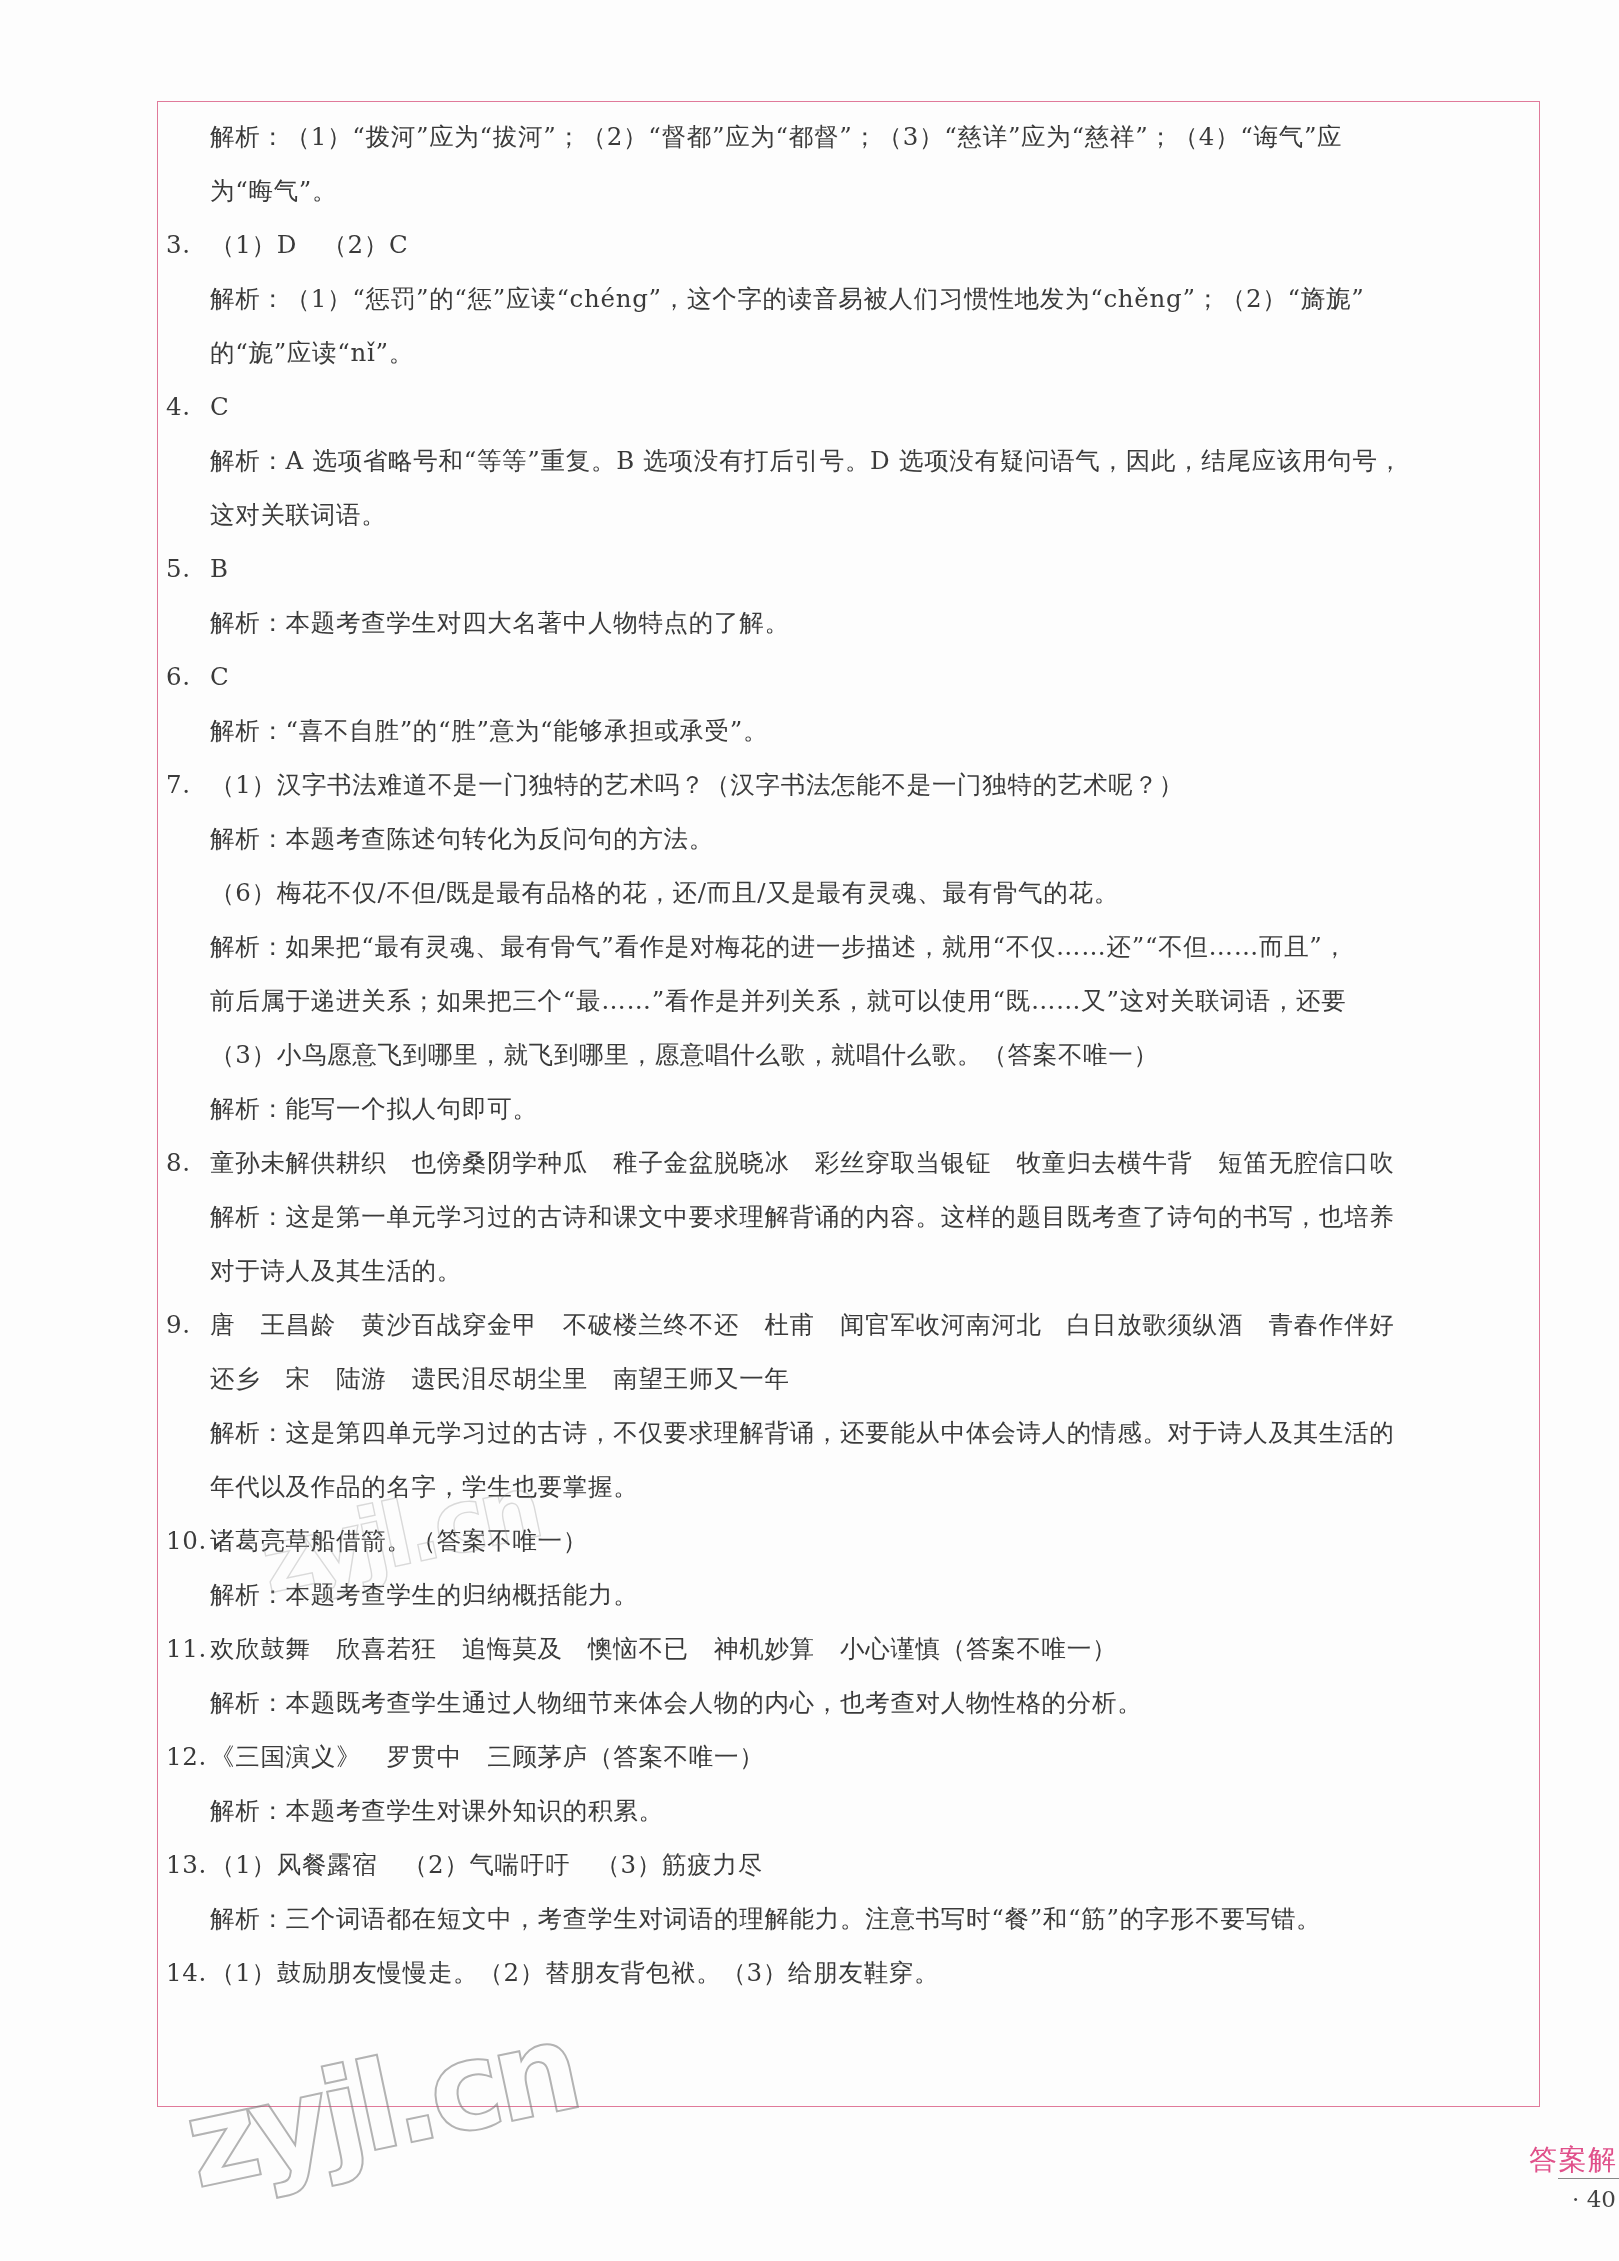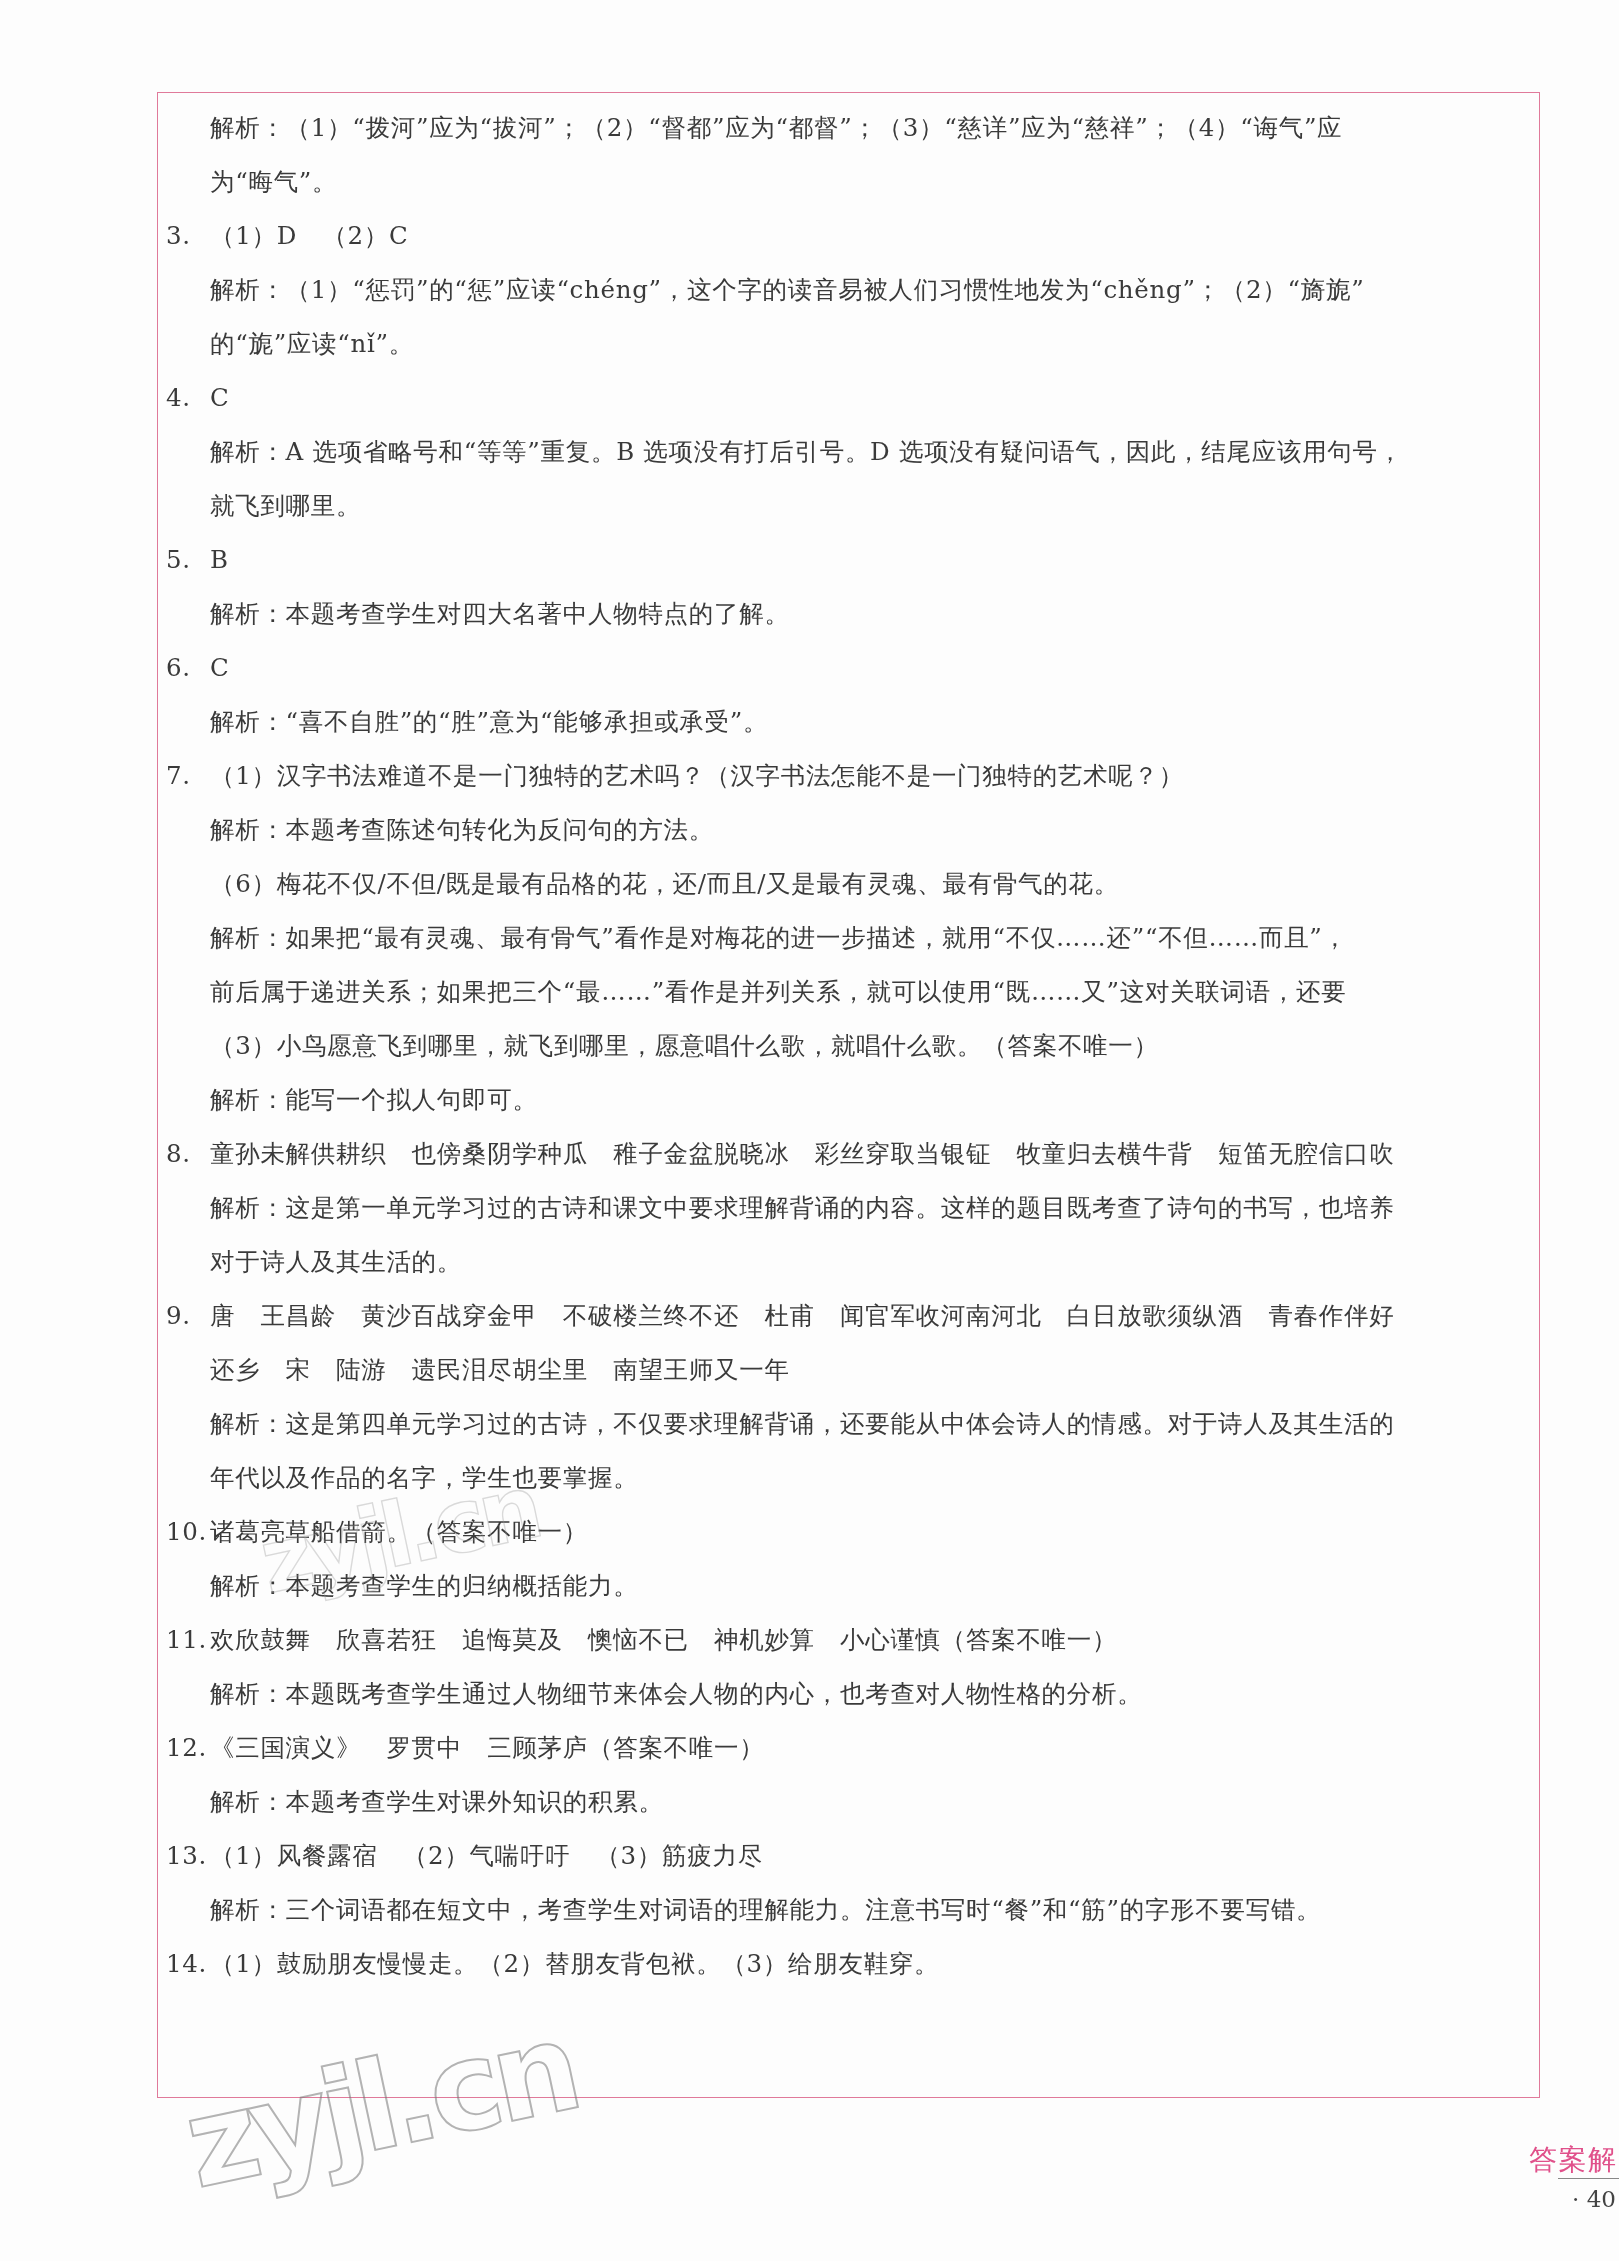--- a/index.html
+++ b/index.html
@@ -1,18 +1,18 @@
 <!DOCTYPE html>
 <html style="font-size:11px"><head>
 <meta charset="utf-8">
 <style>
   html, body { margin: 0; padding: 0; background: #fdfdfd; }
   body { width: 1620px; height: 2261px; position: relative; overflow: hidden;
          font-family: "DejaVu Serif", "Liberation Serif", serif; color: #3a3a3a; }
-  .answer-box { position: absolute; left: 157px; top: 92px; width: 1383px; height: 2006px;
+  .answer-box { position: absolute; left: 157px; top: 101px; width: 1383px; height: 2006px;
                 border: 1.4px solid #e07a9a; box-sizing: border-box; }
   .content { position: absolute; left: 52px; top: 8.2px; right: 20.4px; }
   .line { font-size: 24.5px; line-height: 54px; height: 54px; white-space: nowrap; letter-spacing: 0.7px; }
   .num { position: absolute; left: -44px; }
   .q { position: relative; }
   .footer-title { position: absolute; right: 0; top: 2141px; font-size: 28px; color: #e0508a;
                   letter-spacing: 1.4px; padding-right: 2.7px; }
   .footer-rule { position: absolute; left: 1558px; right: 0; top: 2178px; border-top: 1.4px solid #888; }
   .page-num { position: absolute; right: 0; top: 2186px; font-size: 23px; color: #444; padding-right: 4.1px; }
   .watermark { position: absolute; left: 184px; top: 2035px; font-family: "DejaVu Sans", sans-serif;
@@ -27,21 +27,21 @@
 
 <div class="answer-box">
   <div class="content" id="content">
       <div class="line q"><span>解析：（1）“拨河”应为“拔河”；（2）“督都”应为“都督”；（3）“慈详”应为“慈祥”；（4）“诲气”应</span></div>
       <div class="line q"><span>为“晦气”。</span></div>
       <div class="line q"><span class="num">3.</span><span>（1）D　（2）C</span></div>
       <div class="line q"><span>解析：（1）“惩罚”的“惩”应读“chéng”，这个字的读音易被人们习惯性地发为“chěng”；（2）“旖旎”</span></div>
       <div class="line q"><span>的“旎”应读“nǐ”。</span></div>
       <div class="line q"><span class="num">4.</span><span>C</span></div>
       <div class="line q"><span>解析：A 选项省略号和“等等”重复。B 选项没有打后引号。D 选项没有疑问语气，因此，结尾应该用句号，</span></div>
-      <div class="line q"><span>就飞到哪里。</span></div>
+      <div class="line q"><span>这对关联词语。</span></div>
       <div class="line q"><span class="num">5.</span><span>B</span></div>
       <div class="line q"><span>解析：本题考查学生对四大名著中人物特点的了解。</span></div>
       <div class="line q"><span class="num">6.</span><span>C</span></div>
       <div class="line q"><span>解析：“喜不自胜”的“胜”意为“能够承担或承受”。</span></div>
       <div class="line q"><span class="num">7.</span><span>（1）汉字书法难道不是一门独特的艺术吗？（汉字书法怎能不是一门独特的艺术呢？）</span></div>
       <div class="line q"><span>解析：本题考查陈述句转化为反问句的方法。</span></div>
       <div class="line q"><span>（6）梅花不仅/不但/既是最有品格的花，还/而且/又是最有灵魂、最有骨气的花。</span></div>
       <div class="line q"><span>解析：如果把“最有灵魂、最有骨气”看作是对梅花的进一步描述，就用“不仅……还”“不但……而且”，</span></div>
       <div class="line q"><span>前后属于递进关系；如果把三个“最……”看作是并列关系，就可以使用“既……又”这对关联词语，还要</span></div>
       <div class="line q"><span>（3）小鸟愿意飞到哪里，就飞到哪里，愿意唱什么歌，就唱什么歌。（答案不唯一）</span></div>

